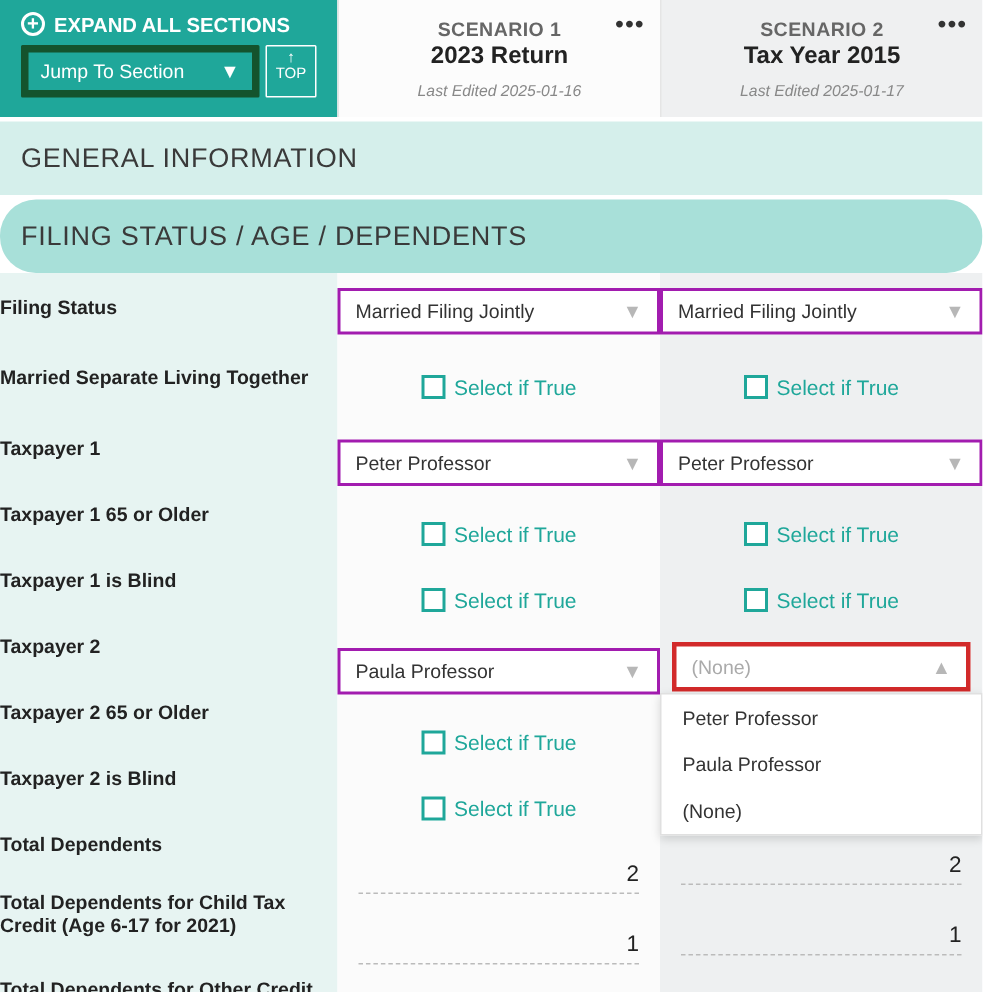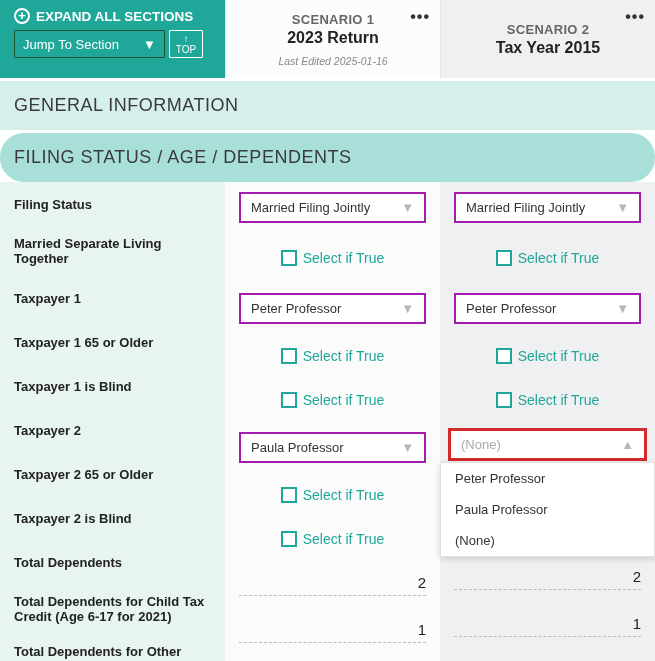--- a/index.html
+++ b/index.html
@@ -45,21 +45,21 @@
     font-size: 13.5px;
     cursor: pointer;
   }
   .plus-icon {
     width: 16px; height: 16px; border:2px solid #fff; border-radius:50%;
     display:inline-flex; align-items:center; justify-content:center;
     font-weight:bold; line-height:1;
   }
   .jump-row { display:flex; gap:4px; }
   .jump-btn {
-    border:1px solid #14532d; background:transparent; color:#fff;
+    border:5px solid #14532d; background:transparent; color:#fff;
     padding:5px 8px; font-size:13px; display:flex; align-items:center;
     gap:24px; cursor:pointer; border-radius:1px;
   }
   .top-btn {
     border:1px solid #fff; background:transparent; color:#fff;
     padding:2px 6px; font-size:10px; display:flex; flex-direction:column;
     align-items:center; cursor:pointer; line-height:1.1; border-radius:1px;
   }
   .scenarios { flex:1; display:flex; }
   .scenario {
@@ -88,21 +88,21 @@
   
   .grid { display:flex; }
   .labels-col {
     width:225px; background: var(--row-bg);
     display:flex; flex-direction:column;
   }
   .data-col { flex:1; display:flex; flex-direction:column; }
   .data-col.scn1 { background: #fbfbfb; }
   .data-col.scn2 { background: #eef0f1; }
   .cell {
-    padding: 10px 14px;
+    padding: 10px 0;
     min-height:44px;
     display:flex; align-items:center;
     font-size:13px;
   }
   .labels-col .cell { font-weight:bold; color:#222; }
   .tall { min-height:50px; }
   
   .select-wrap {
     background:#fff; border:2px solid #a21caf; width:100%;
     display:flex; align-items:center; justify-content:space-between;
@@ -166,20 +166,21 @@
     <div class="scenario scn1">
       <span class="scn-dots">•••</span>
       <span class="scn-label">SCENARIO 1</span>
       <span class="scn-title">2023 Return</span>
       <span class="scn-edited">Last Edited 2025-01-16</span>
     </div>
     <div class="scenario scn2">
       <span class="scn-dots">•••</span>
       <span class="scn-label">SCENARIO 2</span>
       <span class="scn-title">Tax Year 2015</span>
+      <span class="scn-edited">Last Edited 2025-01-17</span>
     </div>
   </div>
 </div>
 
 <div class="thin-sep"></div>
 <div class="section-hdr">GENERAL INFORMATION</div>
 <div class="thin-sep"></div>
 <div class="section-hdr dark">FILING STATUS / AGE / DEPENDENTS</div>
 
 <div class="grid">

